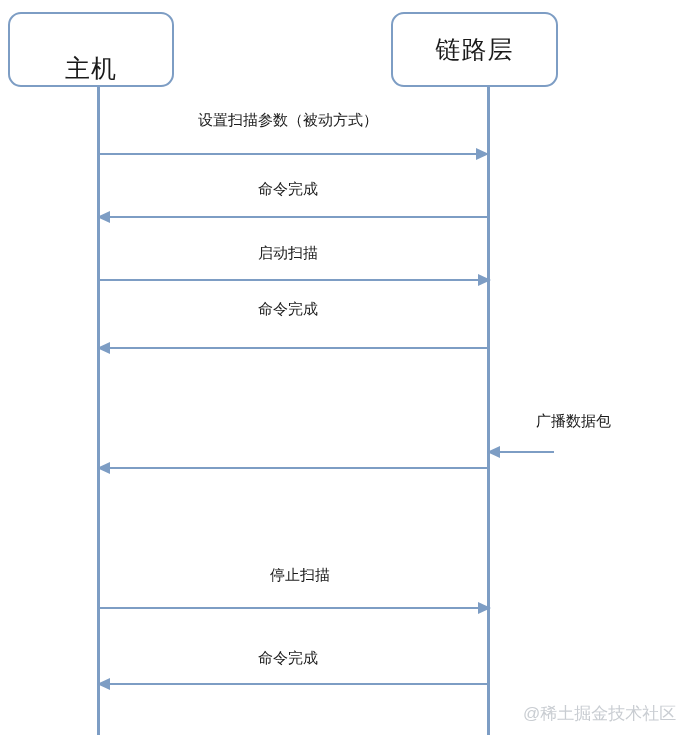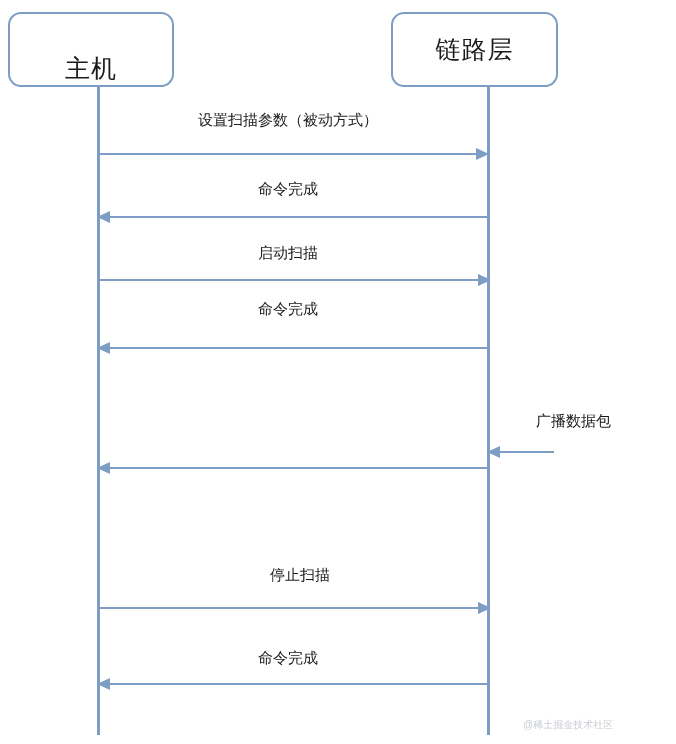--- a/index.html
+++ b/index.html
@@ -62,25 +62,24 @@
     color: #1a1a1a;
     white-space: nowrap;
     text-align: right;
     font-family: Liberation Mono, monospace;
   }
   .msg-label.centered {
     transform: translateX(-50%);
   }
   .watermark {
     position: absolute;
-    font-size: 10px;
+    font-size: 17px;
     color: #c9cdd2;
     white-space: nowrap;
     font-family: "Liberation Sans", sans-serif;
-    margin-top: 16px;
   }
 </style>
 </head>
 <body>
 
 <div id="diagram">
 
   <div class="lifeline-box" style="left:8px; top:12px; width:166px; height:75px;align-items:flex-end;">
     <span class="box-label">主机</span>
   </div>

